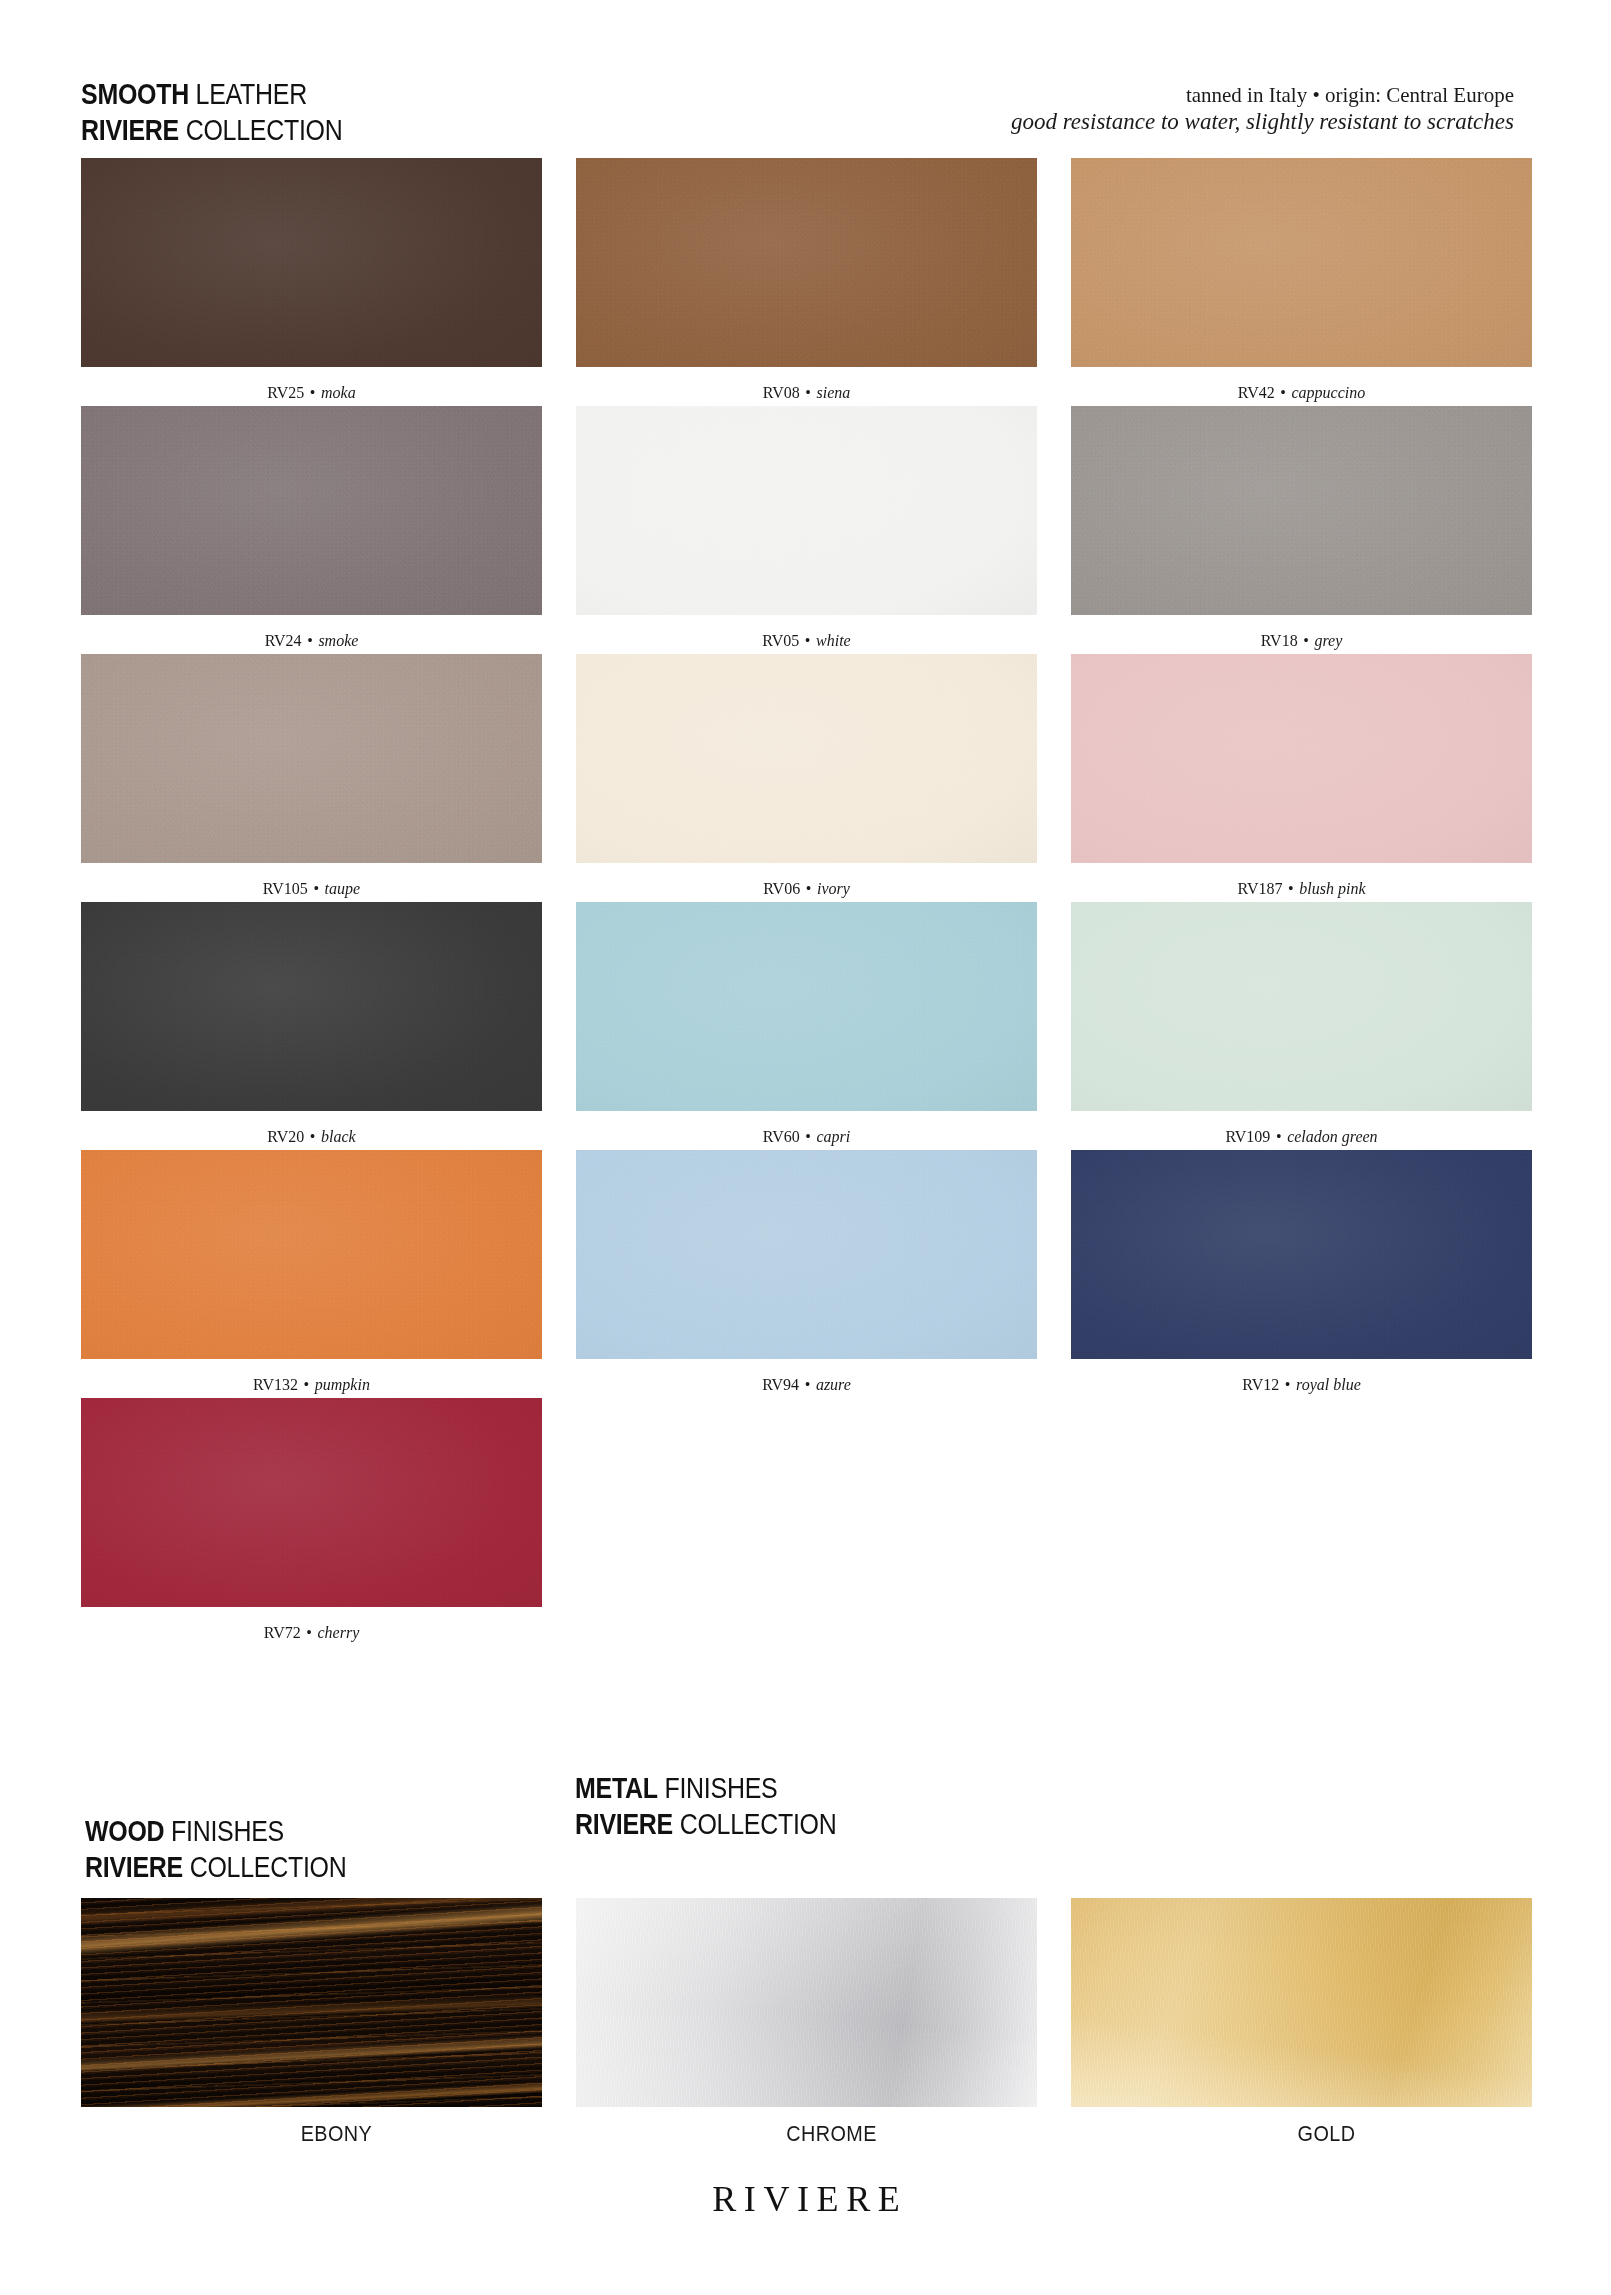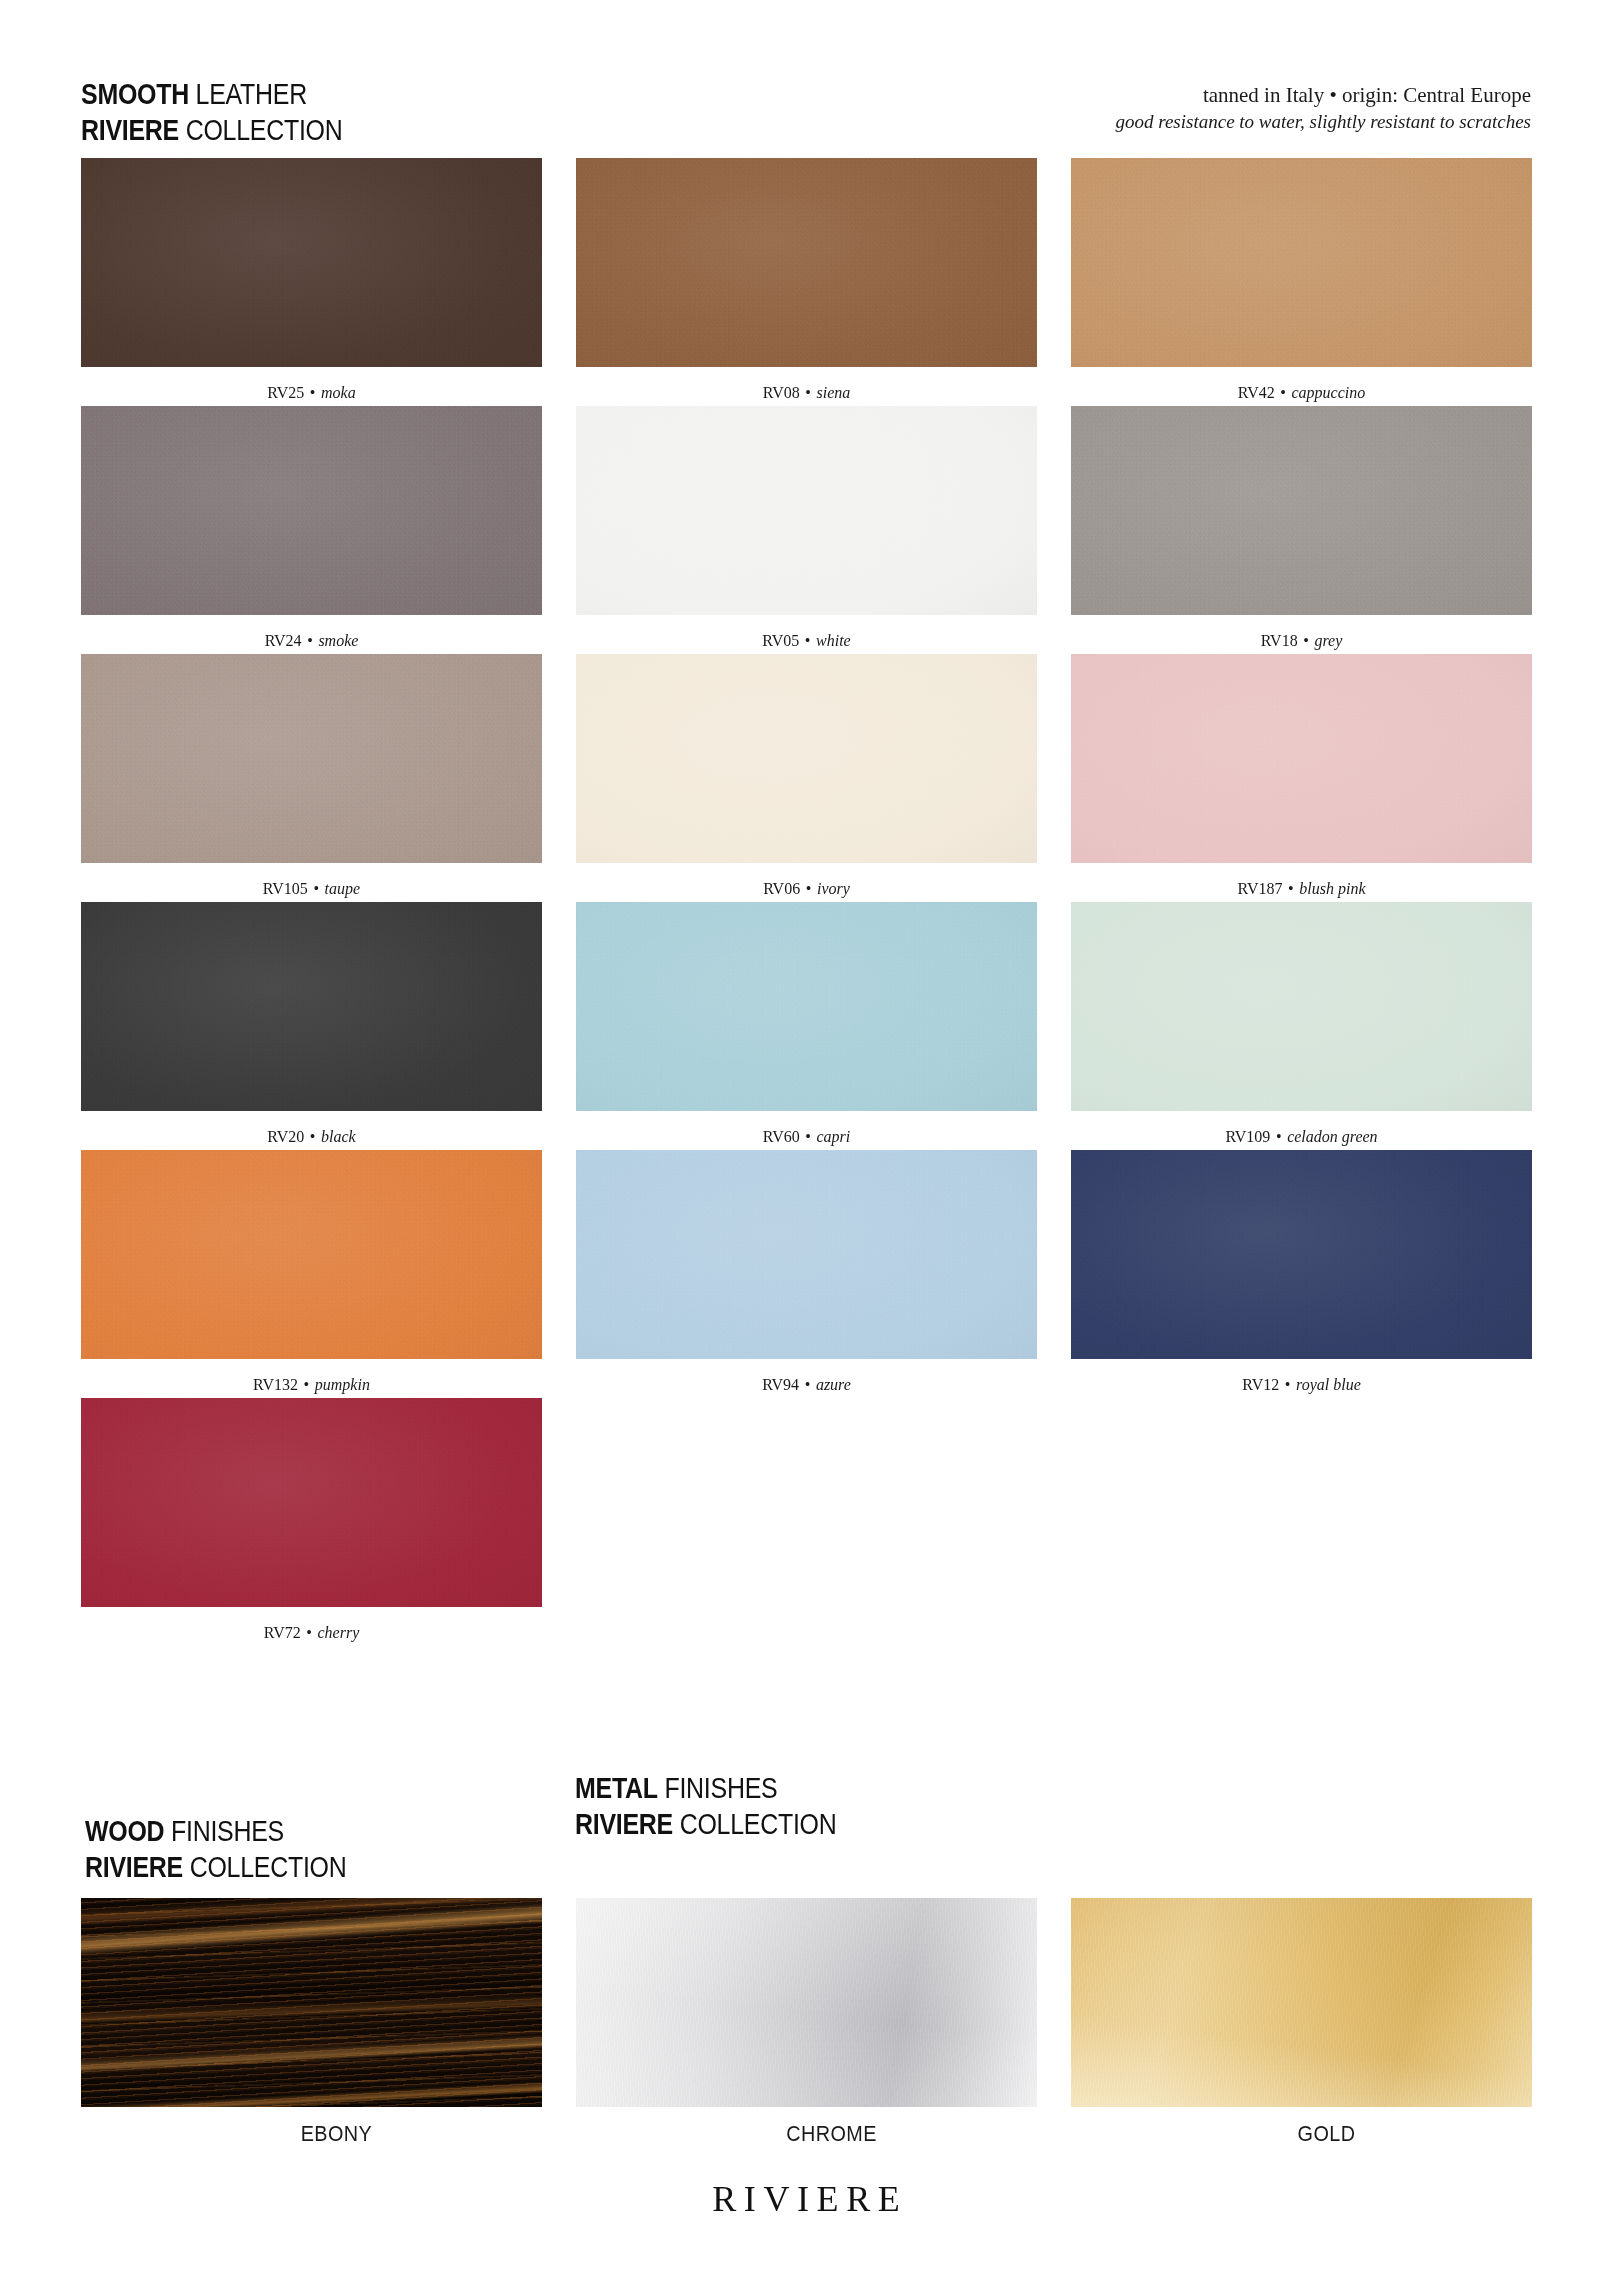--- a/index.html
+++ b/index.html
@@ -41,32 +41,32 @@
     transform-origin: left center;
   }
   .head-line .strong {
     font-weight: 700;
   }
 
   
   .spec-block {
     position: absolute;
     top: 82px;
-    right: 81px;
+    right: 98px;
     text-align: right;
     font-family: "Liberation Serif", serif;
     color: #1a1a1a;
   }
   .spec-line-1 {
     font-size: 21px;
     line-height: 27px;
     white-space: nowrap;
   }
   .spec-line-2 {
-    font-size: 19px;
+    font-size: 23px;
     line-height: 26px;
     font-style: italic;
     white-space: nowrap;
   }
 
   
   .grid {
     position: absolute;
     left: 81px;
     top: 158px;

